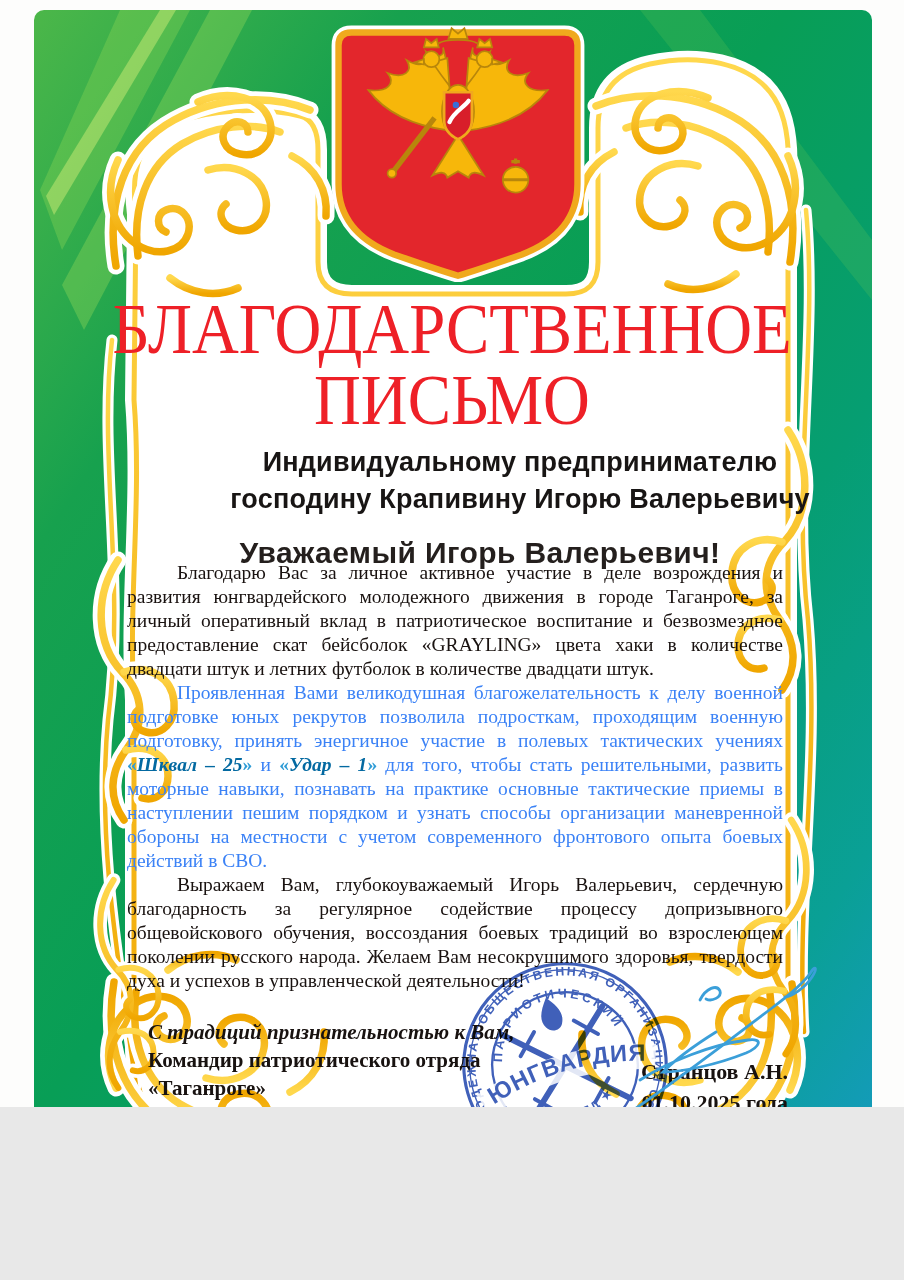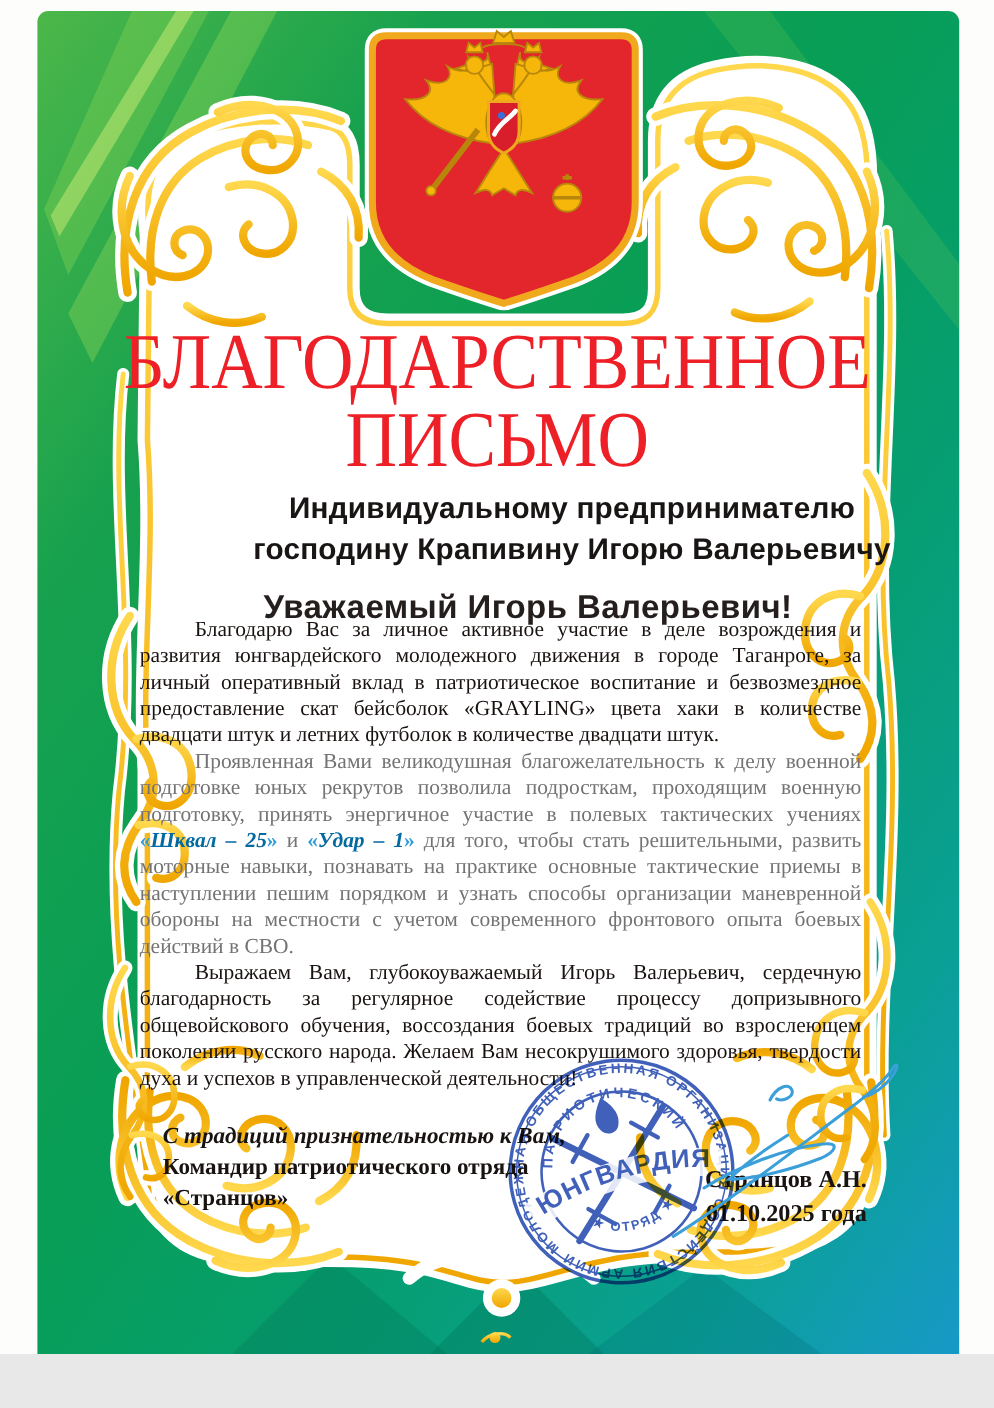--- a/index.html
+++ b/index.html
@@ -1,35 +1,35 @@
 <!DOCTYPE html>
 <html><head>
 <meta charset="utf-8">
 <style>
   html,body{margin:0;padding:0;background:#e8e8e8;}
-  .page{position:relative;width:904px;height:1231px;background:#fdfdfc;overflow:hidden;
+  .page{position:relative;width:904px;height:1107px;background:#fdfdfc;overflow:hidden;
         font-family:"Liberation Serif",serif;}
   .layer{position:absolute;left:0;top:0;width:904px;height:1280px;}
   
   .halo{stroke:#ffffff;fill:none;stroke-linecap:round;stroke-linejoin:round;}
   .gold{fill:none;stroke-linecap:round;stroke-linejoin:round;}
   
   .title-wrap{position:absolute;left:0;top:294px;width:904px;text-align:center;z-index:3;}
   .title-line{font-family:"Liberation Serif",serif;color:#ee2027;font-size:72px;line-height:71px;
               letter-spacing:0px;transform:scaleX(.9);transform-origin:50% 50%;white-space:nowrap;}
   .recipient{position:absolute;left:120px;top:444px;width:800px;text-align:center;z-index:3;
              font-family:"Liberation Sans",sans-serif;font-weight:bold;color:#181514;
              font-size:27px;line-height:37px;letter-spacing:.2px;}
   .salutation{position:absolute;left:0;top:536px;width:904px;text-align:center;z-index:3;
               font-family:"Liberation Sans",sans-serif;font-weight:bold;color:#241f1d;
               font-size:30px;letter-spacing:.4px;padding-left:28px;}
   .body-text{position:absolute;left:127px;top:561px;width:656px;z-index:3;
              font-size:19.5px;line-height:24px;color:#191210;text-align:justify;}
   .body-text p{margin:0;text-indent:50px;}
-  .seg-text{color:#737373;}
+  .seg-text{color:#3b82f6;}
   .seg-red{color:#0369a1;font-weight:bold;font-style:italic;}
   .seg-blue{color:#2f9cd6;font-weight:bold;}
   .sig-left{position:absolute;left:148px;top:1018px;width:420px;z-index:3;
             font-size:21px;line-height:28px;font-weight:bold;color:#181210;}
   .sig-left .closing{font-style:italic;}
   .sig-right{position:absolute;left:556px;top:1056px;width:232px;text-align:right;z-index:3;
              font-weight:bold;font-size:22px;line-height:31px;color:#181210;}
   .coa{position:absolute;left:330px;top:22px;width:256px;height:260px;z-index:2;}
   .stamp{position:absolute;left:452px;top:952px;width:226px;height:226px;z-index:4;
          opacity:.9;mix-blend-mode:multiply;transform:rotate(-6deg);}
@@ -196,21 +196,21 @@
 
   <div class="body-text">
     <p>Благодарю Вас за личное активное участие в деле возрождения и развития юнгвардейского молодежного движения в городе Таганроге, за личный оперативный вклад в патриотическое воспитание и безвозмездное предоставление скат бейсболок «GRAYLING» цвета хаки в количестве двадцати штук и летних футболок в количестве двадцати штук.</p>
     <p><span class="seg-text">Проявленная Вами великодушная благожелательность к делу военной подготовке юных рекрутов позволила подросткам, проходящим военную подготовку, принять энергичное участие в полевых тактических учениях </span><span class="seg-blue">«</span><span class="seg-red">Шквал – 25</span><span class="seg-blue">»</span><span class="seg-text"> и </span><span class="seg-blue">«</span><span class="seg-red">Удар – 1</span><span class="seg-blue">»</span><span class="seg-text"> для того, чтобы стать решительными, развить моторные навыки, познавать на практике основные тактические приемы в наступлении пешим порядком и узнать способы организации маневренной обороны на местности с учетом современного фронтового опыта боевых действий в СВО.</span></p>
     <p>Выражаем Вам, глубокоуважаемый Игорь Валерьевич, сердечную благодарность за регулярное содействие процессу допризывного общевойскового обучения, воссоздания боевых традиций во взрослеющем поколении русского народа. Желаем Вам несокрушимого здоровья, твердости духа и успехов в управленческой деятельности!</p>
   </div>
 
   <div class="sig-left">
     <div class="closing">С традиций признательностью к Вам,</div>
     <div>Командир патриотического отряда</div>
-    <div>«Странцов»</div>
+    <div>«Таганроге»</div>
   </div>
 
   <div class="sig-right">
     <div>Странцов А.Н.</div>
     <div>01.10.2025 года</div>
   </div>
 
   <svg class="stamp" viewBox="0 0 230 230">
     <g stroke="#2b4fb2" fill="none" transform="rotate(-10 115 115)">
       <circle cx="115" cy="115" r="103" stroke-width="3.2"></circle>

